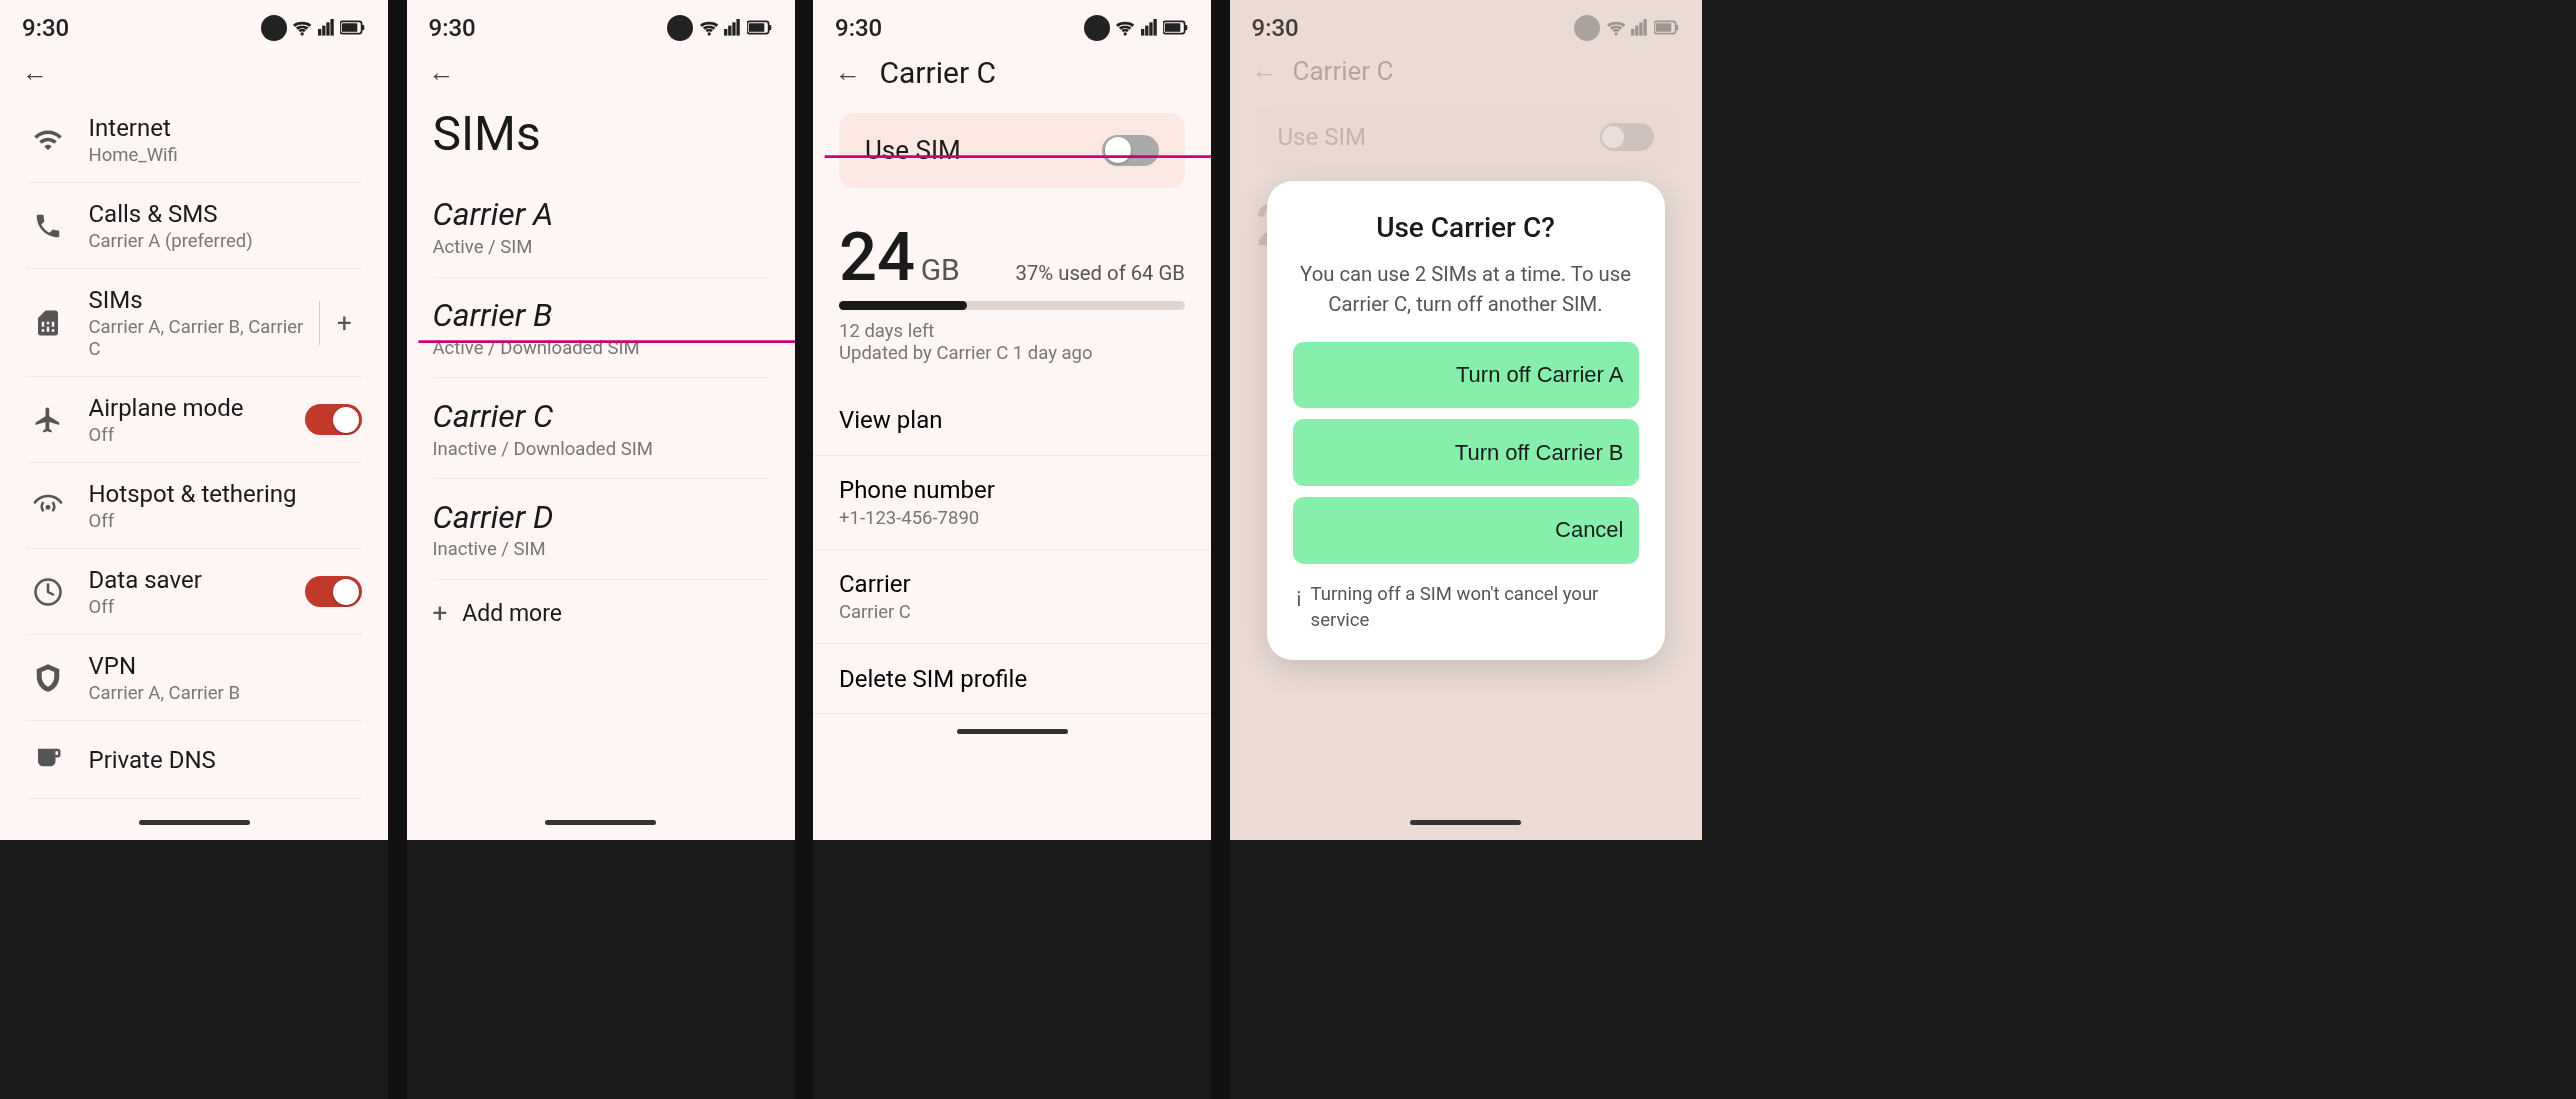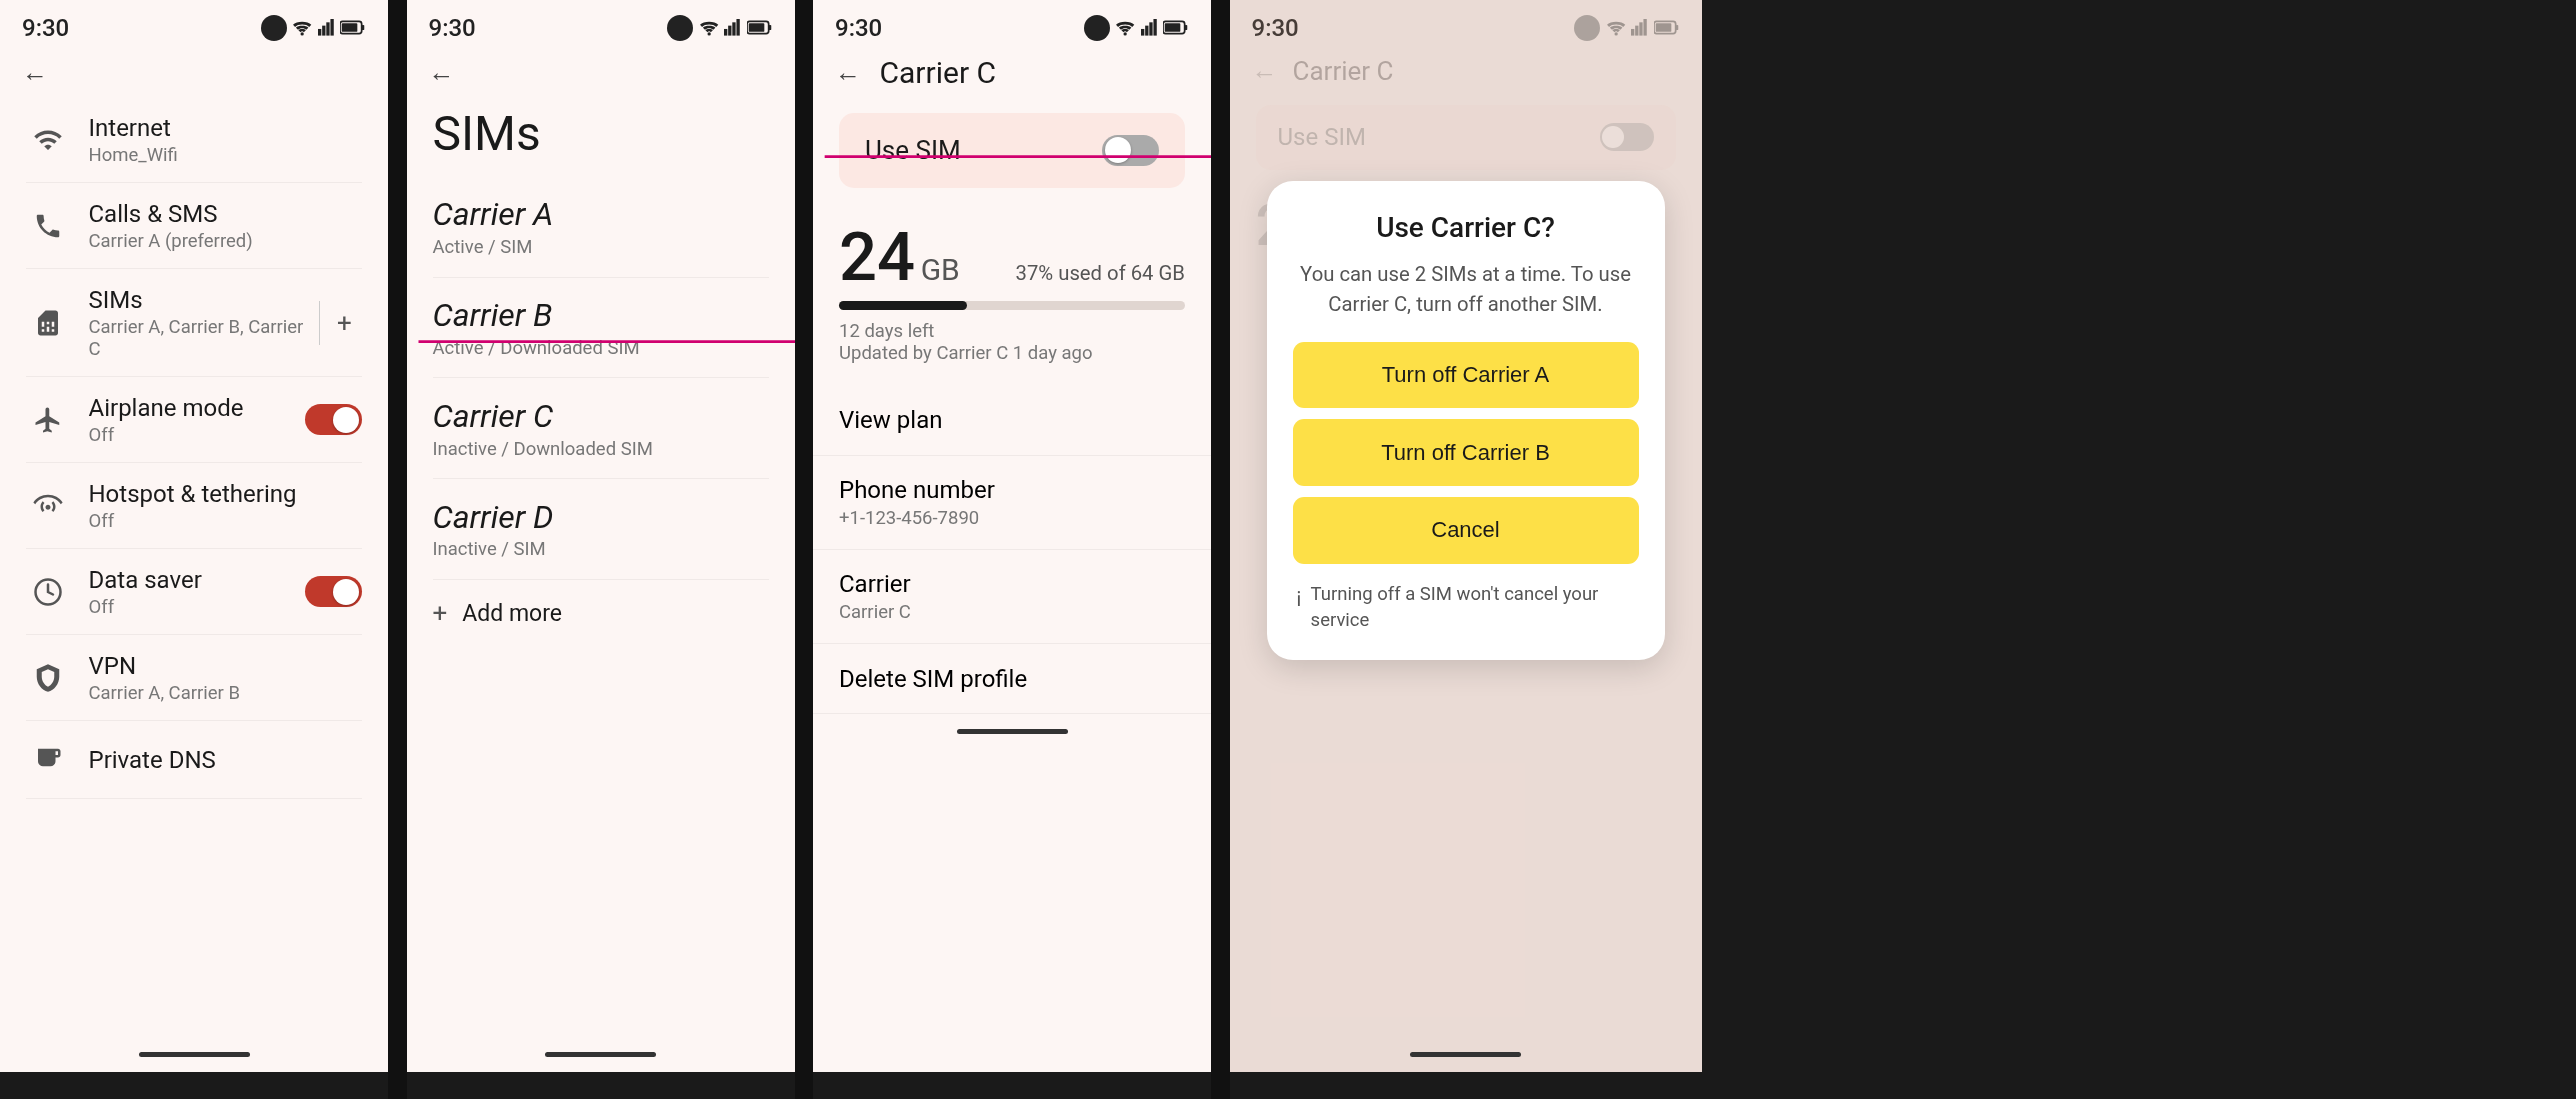--- a/index.html
+++ b/index.html
@@ -9,21 +9,21 @@
       background: #1a1a1a;
       display: flex;
       flex-direction: row;
       font-family: 'Roboto', Arial, sans-serif;
       overflow: hidden;
     }
 
     
     .phone-panel {
       position: relative;
-      height: 1072px;
+      height: 840px;
       background: #fdf6f4;
       display: flex;
       flex-direction: column;
       overflow: hidden;
     }
 
     .phone-panel-1 { width: 388px; }
     .phone-panel-2 { width: 388px; }
     .phone-panel-3 { width: 398px; }
     .phone-panel-4 { width: 472px; }
@@ -342,29 +342,29 @@
       font-size: 20.3px;
       color: #555;
       margin-bottom: 22px;
       line-height: 1.5;
       text-align: center;
     }
     .dialog-btn {
       display: block;
       width: 100%;
       padding: 20.3px 15px;
-      background: #fde047;
+      background: #86efac;
       border: none;
       border-radius: 11px;
       font-size: 22px;
       font-weight: 500;
       color: #1a1a1a;
       margin-bottom: 11px;
       cursor: pointer;
-      text-align: center;
+      text-align: right;
     }
     .dialog-btn:last-of-type {
       margin-bottom: 0;
     }
     .dialog-footer {
       display: flex;
       align-items: flex-start;
       gap: 9.2px;
       margin-top: 18.5px;
       padding: 0 3.7px;

